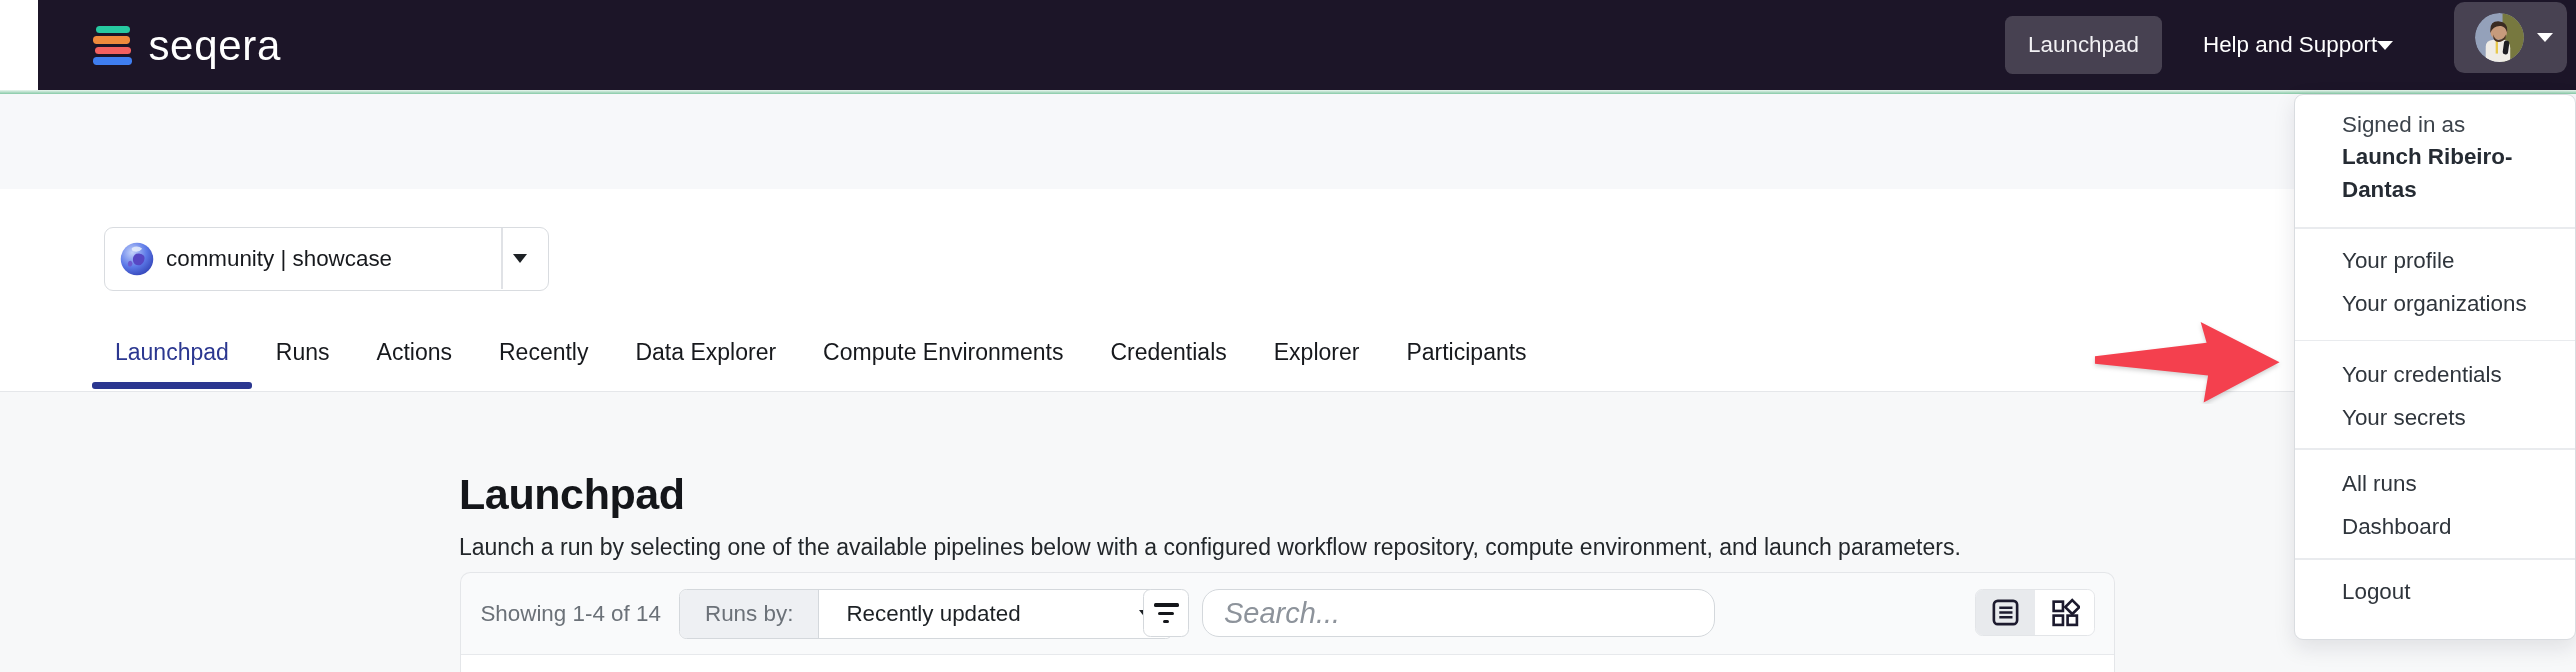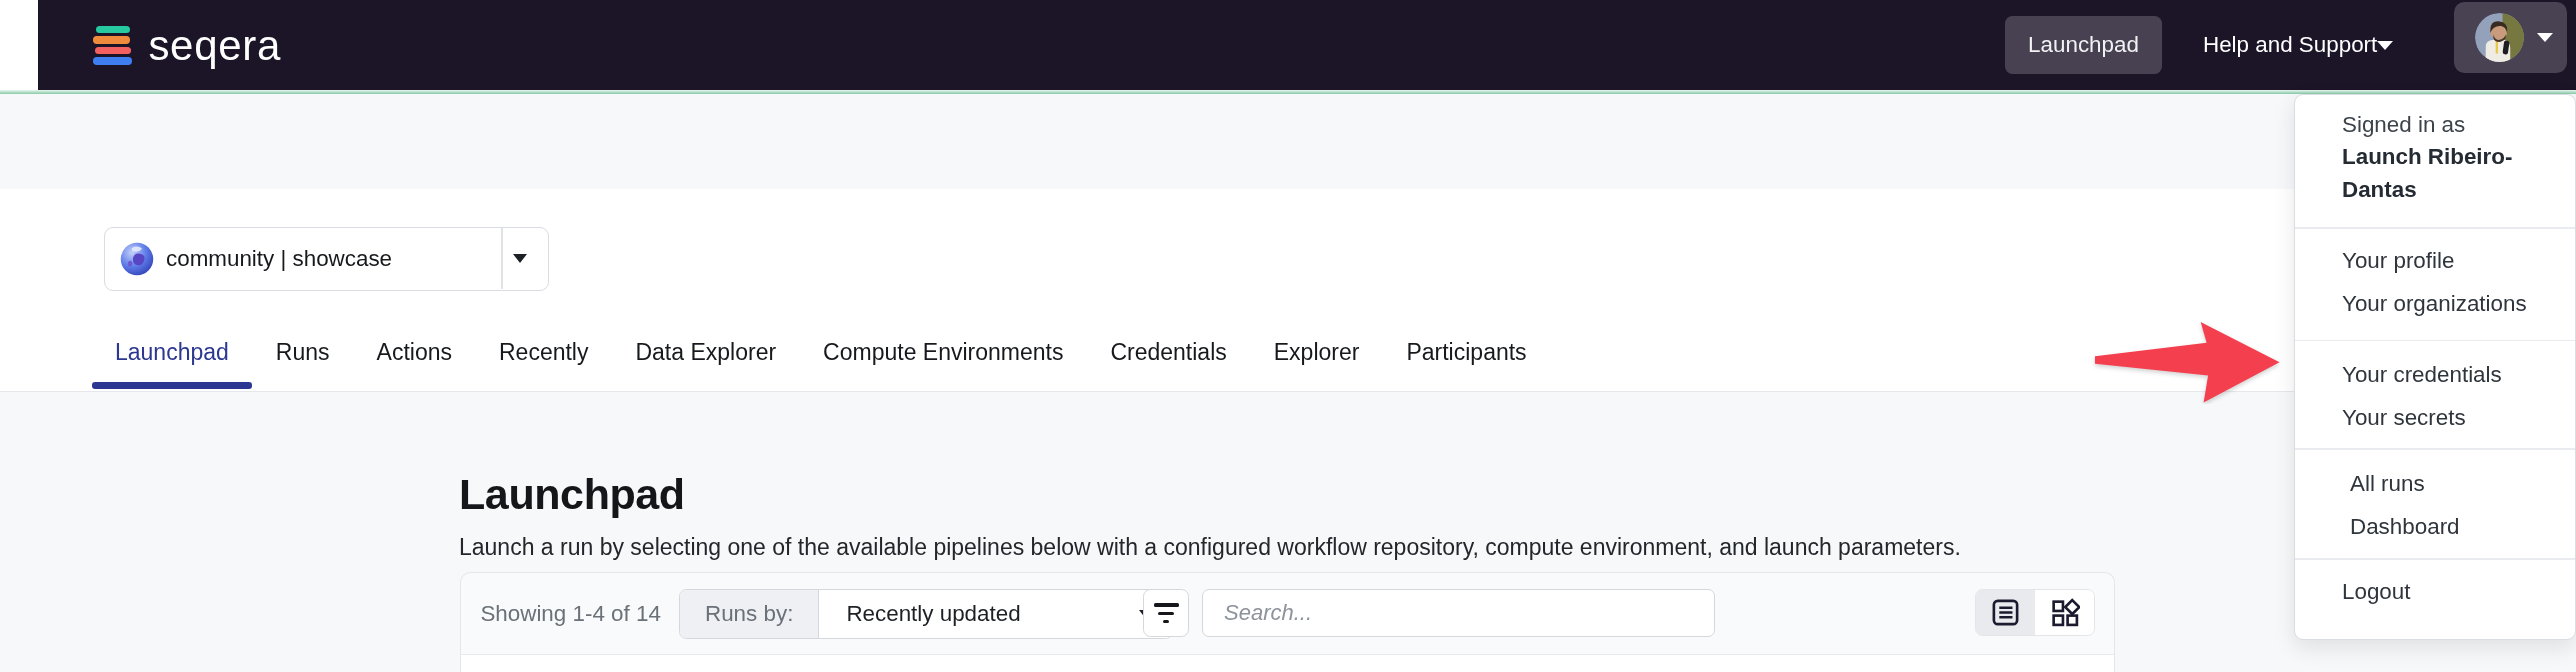--- a/index.html
+++ b/index.html
@@ -58,38 +58,38 @@
   .sort-group{position:absolute;left:218px;top:16.4px;height:48px;display:flex;border:1.5px solid #d4d8dc;
     border-radius:7.5px;overflow:hidden;box-sizing:content-box;background:#fff;cursor:pointer;}
   .sort-label{background:#eef0f3;padding:0 25px;line-height:48px;font-size:22.4px;color:#6b7178;border-right:1.5px solid #d4d8dc;}
   .sort-value{position:relative;width:326px;padding-left:27px;line-height:48px;font-size:22.4px;color:#1d2125;background:#ffffff;}
   .sort-caret{position:absolute;right:19.4px;top:20px;}
   .filter-btn{position:absolute;left:682px;top:16.4px;width:46px;height:48px;background:#ffffff;border:1.5px solid #d4d8dc;
     border-radius:7.5px;box-sizing:border-box;display:flex;flex-direction:column;align-items:center;justify-content:center;gap:4.5px;cursor:pointer;}
   .filter-btn i{display:block;height:3.7px;border-radius:1.5px;background:#14161a;}
   .filter-btn .f1{width:25px;}.filter-btn .f2{width:16.4px;}.filter-btn .f3{width:6.7px;}
   .search-input{position:absolute;left:741px;top:16.4px;width:513px;height:48px;box-sizing:border-box;
-    border:1.5px solid #d4d8dc;border-radius:7px;background:#ffffff;padding:0 21px;font-size:22px;color:#1d2125;
+    border:1.5px solid #d4d8dc;border-radius:17px;background:#ffffff;padding:0 21px;font-size:29px;color:#1d2125;
     font-family:"Liberation Sans",sans-serif;outline:none;}
   .search-input::placeholder{color:#8d939b;font-style:italic;}
   .view-toggle{position:absolute;right:18.6px;top:16.4px;width:118px;height:45px;display:flex;border:0.7px solid #e3e5e8;
     border-radius:7.5px;overflow:hidden;}
   .seg{width:59px;display:flex;align-items:center;justify-content:center;cursor:pointer;}
   .seg.list{background:#e8eaed;}
   .seg.grid{background:#ffffff;}
   
   .menu{position:absolute;left:2294px;top:94px;width:282px;height:546px;box-sizing:border-box;background:#ffffff;
     border:1.5px solid #d9dce0;border-radius:9px;box-shadow:0 7.5px 21px rgba(20,22,40,.10);z-index:10;font-size:22.4px;color:#2f353c;}
   .menu .sec1{padding:15px 0 21px 0;}
   .menu .signed{padding-left:47px;line-height:30px;color:#3c434b;}
   .menu .uname{padding-left:47px;line-height:33px;font-weight:700;color:#252b33;}
   .menu .div{height:1.5px;background:#e9ebee;}
   .menu .sec2{padding:10.4px 0 15px 0;}
   .menu .sec3{padding:12px 0 9px 0;}
-  .menu .sec4{padding:12px 0 10.4px 0;margin-left:8px;}
+  .menu .sec4{padding:12px 0 10.4px 0;}
   .menu .sec5{padding:10.4px 0 12.7px 0;}
   .menu .item{height:43px;line-height:43px;padding-left:47px;cursor:pointer;white-space:nowrap;}
   .menu .item.hl{height:46px;line-height:46px;background:#333a96;color:#ffffff;}
   
   .arrow{position:absolute;left:2089px;top:313px;z-index:11;}
 </style>
 </head>
 <body>
 
 <div class="navbar">

